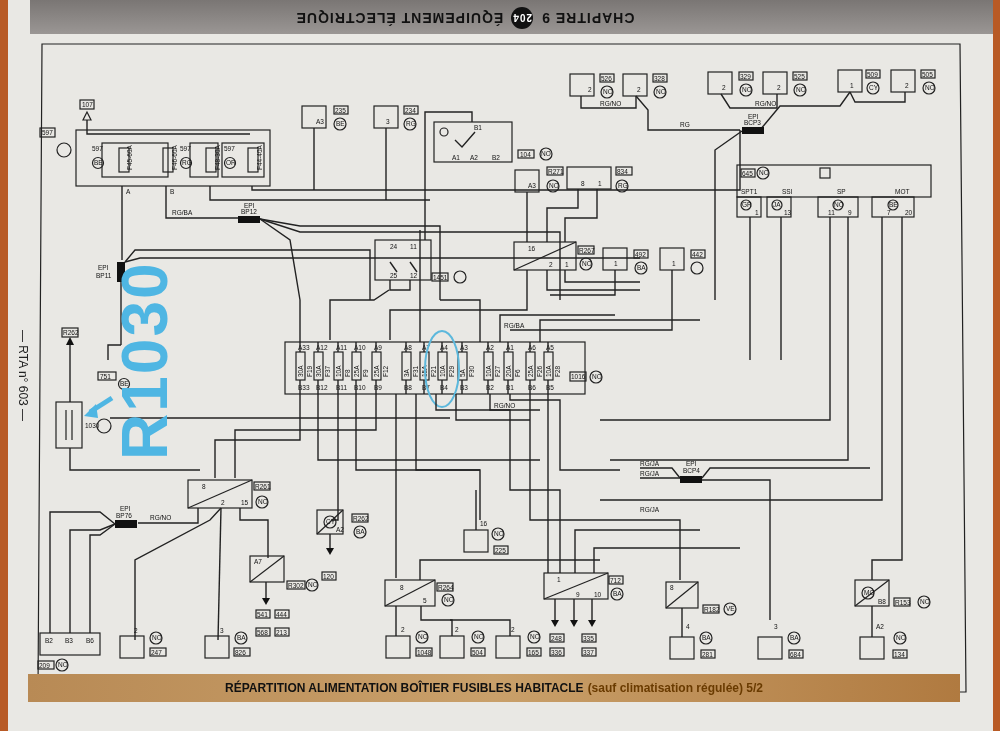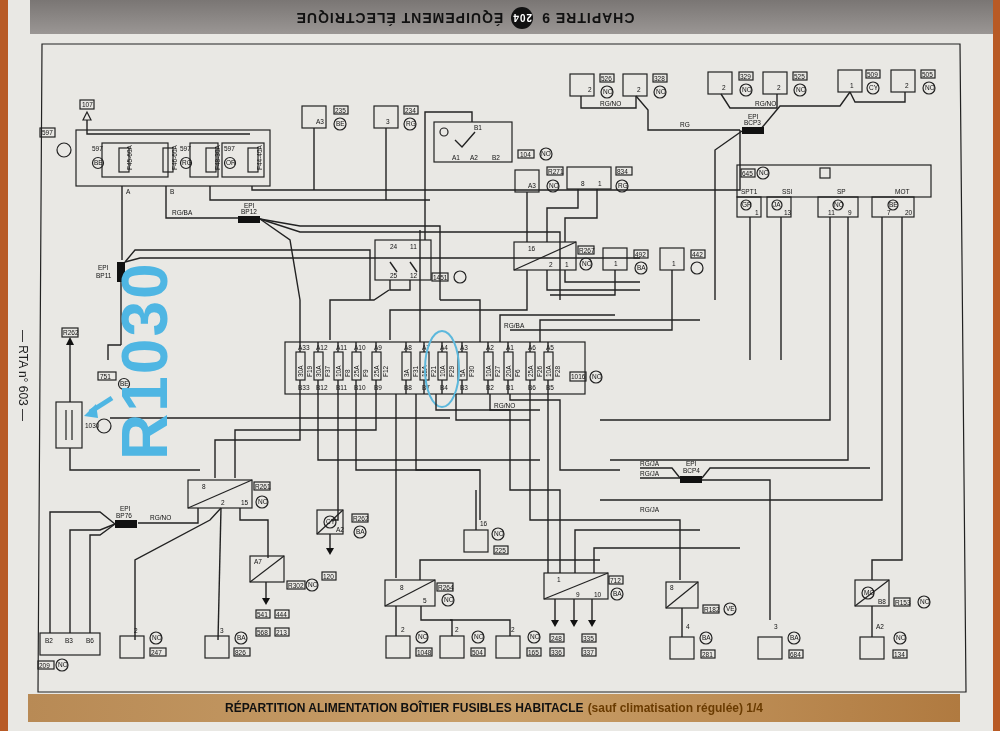--- a/index.html
+++ b/index.html
@@ -2,21 +2,21 @@
 <html><head>
 <meta charset="utf-8">
 <style>
   html,body{margin:0;padding:0;}
   body{width:1000px;height:731px;overflow:hidden;background:#b85a25;font-family:"Liberation Sans",sans-serif;position:relative;}
   .page{position:absolute;left:8px;top:0;width:985px;height:731px;background:#e9e8e4;}
   .topbar{position:absolute;left:30px;top:0;width:963px;height:34px;background:linear-gradient(#7a7674,#9a9694);}
   .chapter{position:absolute;left:265px;top:6px;width:400px;height:24px;display:flex;align-items:center;justify-content:center;gap:8px;transform:rotate(180deg);color:#111;font-size:14px;letter-spacing:1px;font-weight:bold;}
   .chapter .pg{background:#111;color:#fff;border-radius:50%;width:22px;height:22px;font-size:10px;display:inline-flex;align-items:center;justify-content:center;}
   .side{position:absolute;left:14px;top:330px;transform:rotate(90deg);transform-origin:left top;font-size:12px;color:#222;white-space:nowrap;left:30px;}
-  .footer{position:absolute;left:28px;top:694px;width:932px;height:28px;background:linear-gradient(90deg,#b88a55,#c9a06a,#b07a40);display:flex;align-items:center;justify-content:center;}
+  .footer{position:absolute;left:28px;top:674px;width:932px;height:28px;background:linear-gradient(90deg,#b88a55,#c9a06a,#b07a40);display:flex;align-items:center;justify-content:center;}
   .footer span{font-size:12px;font-weight:bold;color:#111;}
   .footer .sub{color:#6a3b00;margin-left:4px;}
   svg{position:absolute;left:0;top:0;}
   .w{stroke:#222;stroke-width:1.4;fill:none;}
   .b{stroke:#222;stroke-width:1.2;fill:none;}
   .tag{font-size:6.5px;fill:#111;font-family:"Liberation Sans",sans-serif;}
   .annot{position:absolute;left:108px;top:285px;transform:rotate(-90deg);transform-origin:left top;color:#4fb6e3;font-size:64px;font-weight:bold;letter-spacing:2px;white-space:nowrap;top:460px;}
 </style>
 </head>
 <body>
@@ -640,14 +640,14 @@
 </svg>
 
 <div class="annot">R1030</div>
 <svg width="1000" height="731" style="pointer-events:none">
   <path d="M112 398 L90 412" stroke="#4fb6e3" stroke-width="5" fill="none"></path>
   <path d="M84 416 L96 404 L98 418 Z" fill="#4fb6e3"></path>
 </svg>
 
 <div class="footer">
   <span>RÉPARTITION ALIMENTATION BOÎTIER FUSIBLES HABITACLE</span>
-  <span class="sub">(sauf climatisation régulée) 1/4</span>
+  <span class="sub">(sauf climatisation régulée) 5/2</span>
 </div>
 
 </body></html>

